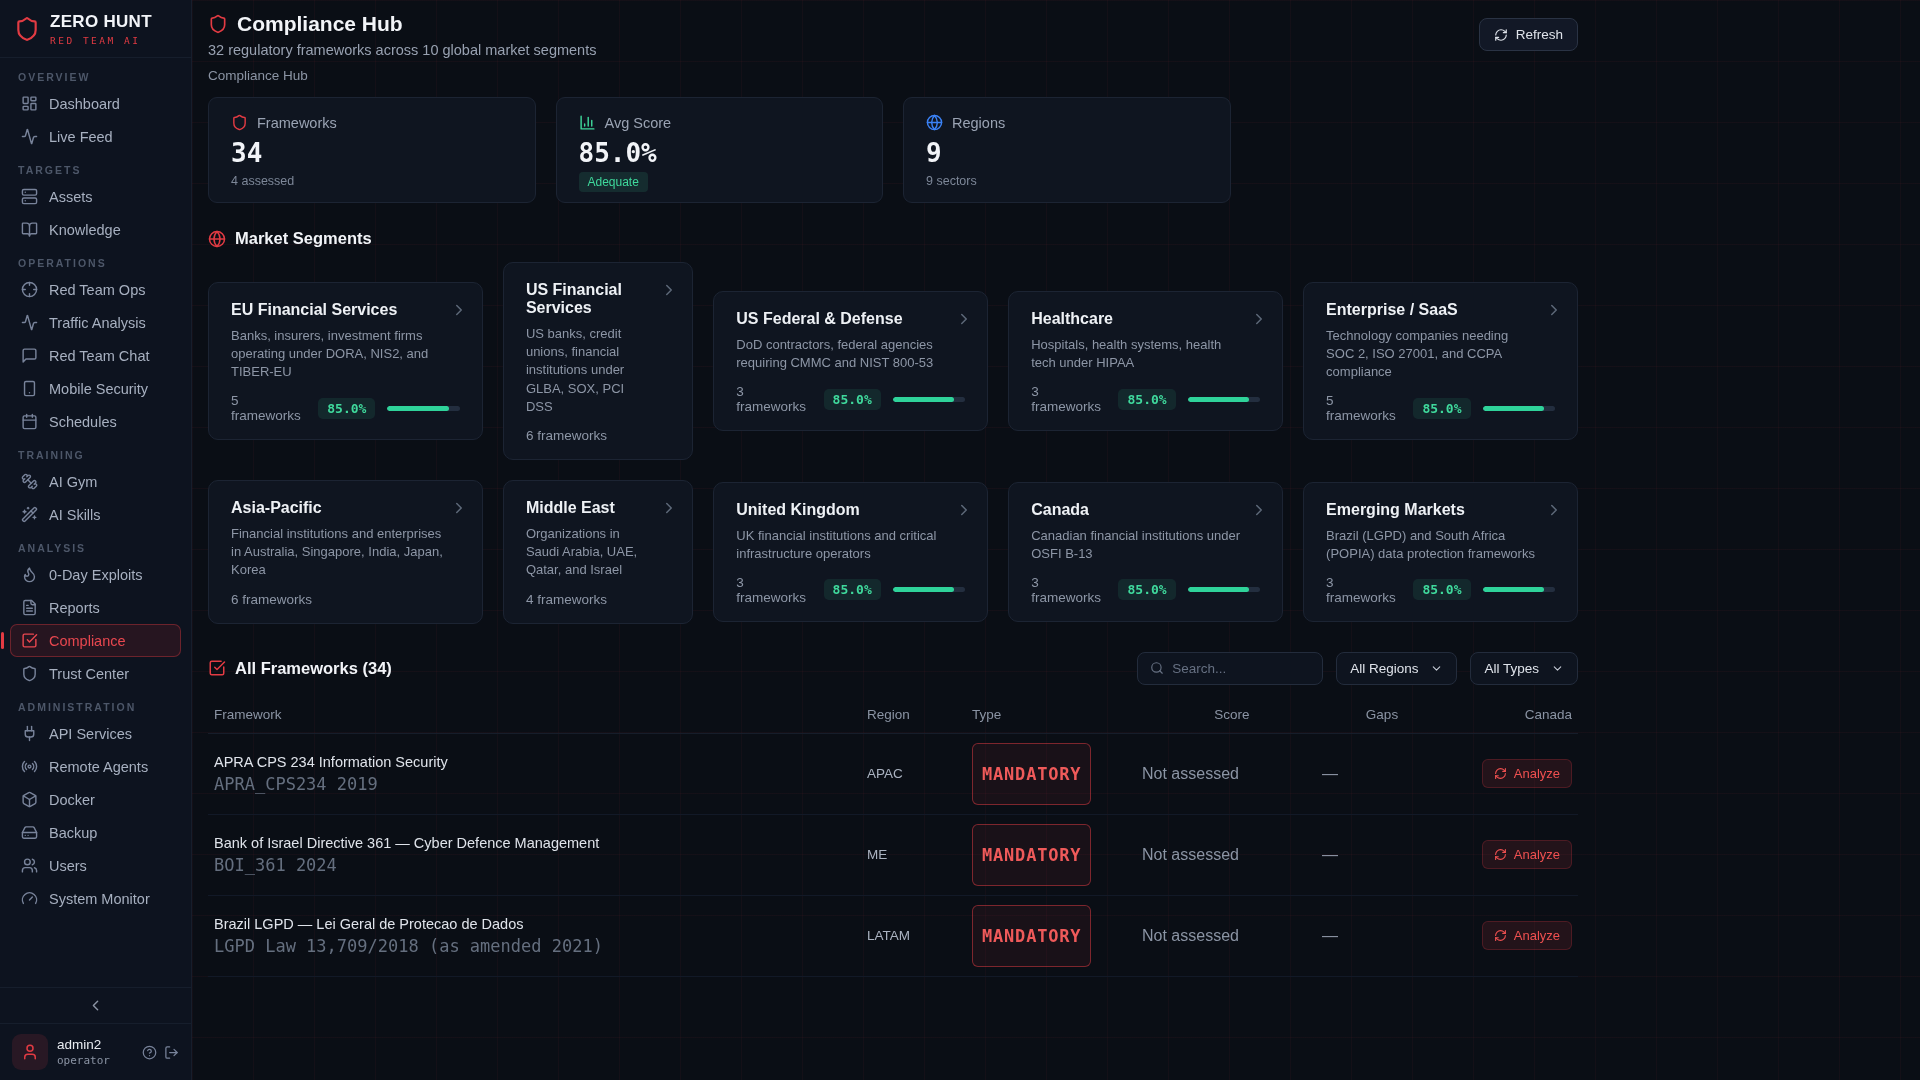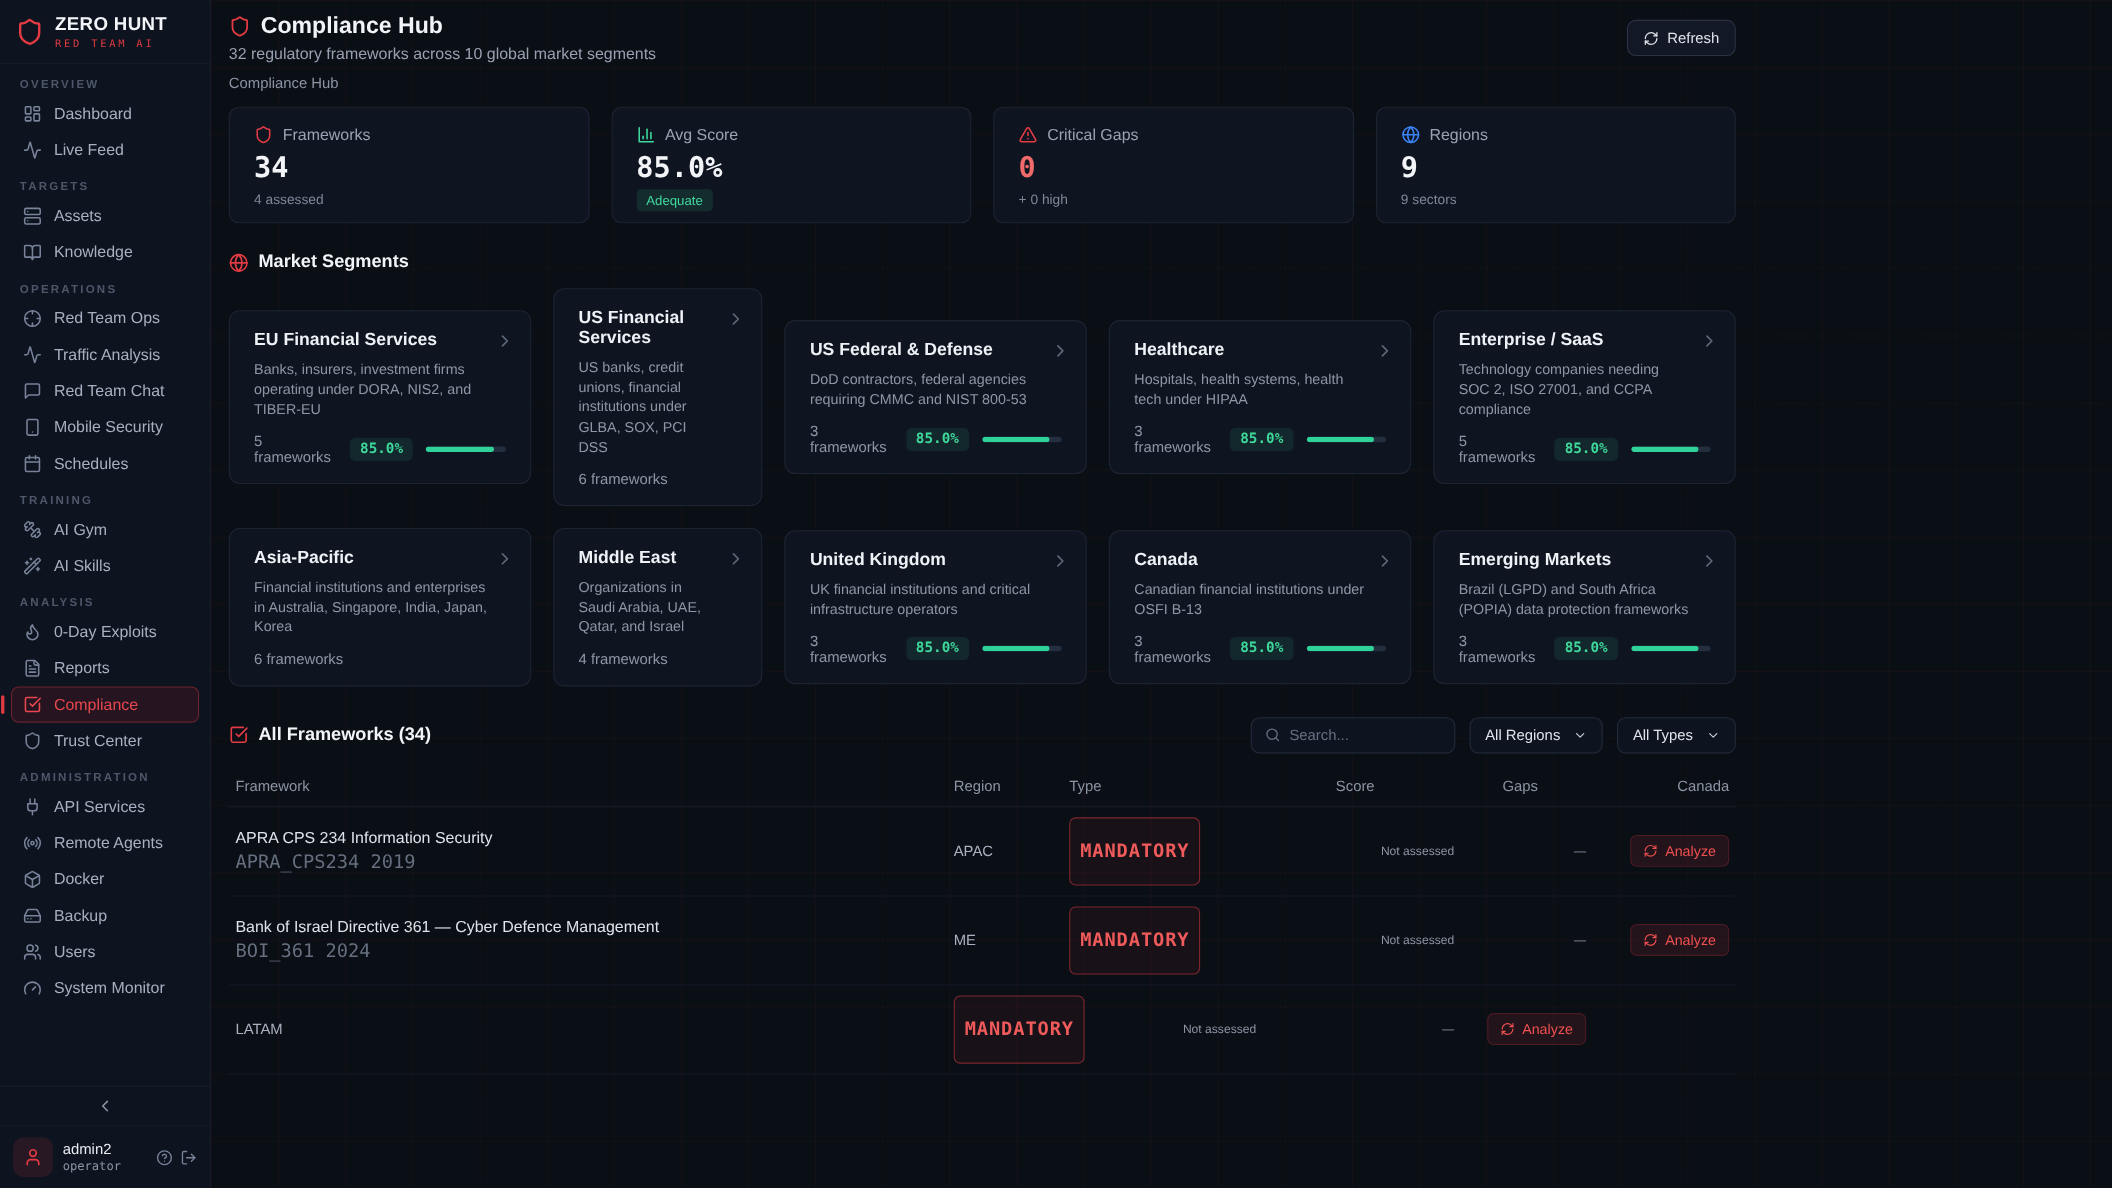--- a/index.html
+++ b/index.html
@@ -97,21 +97,21 @@
   .t-head, .t-row { display:grid; grid-template-columns:minmax(0,1fr) 105px 170px 180px 120px 130px;
     align-items:center; }
   .t-head { padding:12px 6px 11px; color:#8b94a4; font-size:13.5px; border-bottom:1px solid #161d2a; }
   .t-row { padding:9px 6px; border-bottom:1px solid #121927; min-height:55px; }
   .t-name { font-size:14.5px; color:#dfe3ea; }
   .t-meta { font-family:"DejaVu Sans Mono",monospace; font-size:17px; color:#656f7f; margin-top:4px; }
   .t-region { font-size:13.5px; color:#aab2c0; }
   .badge-mandatory { display:inline-block; font-size:17px; font-weight:bold; letter-spacing:.8px; color:#ef5a5a;
     background:rgba(226,59,67,.07); border:1px solid rgba(226,59,67,.5); padding:20px 9px; border-radius:6px;
     font-family:"DejaVu Sans Mono",monospace; }
-  .t-score, .t-gaps { text-align:right; color:#8b94a4; font-size:11px; }
+  .t-score, .t-gaps { text-align:left; color:#8b94a4; font-size:16px; }
   .t-actions { text-align:right; }
   .analyze-btn { display:inline-flex; align-items:center; gap:7px; font-size:13px; color:#ef5050;
     background:rgba(226,59,67,.12); border:1px solid rgba(226,59,67,.22); border-radius:6px;
     padding:6px 11px; cursor:pointer; }
   .analyze-btn .ni { width:13px; height:13px; }
   .ni { display:inline-flex; }
   .ni svg { width:100%; height:100%; }
 </style>
 </head>
 <body>
@@ -429,34 +429,20 @@
             <span class="ni" style="color: rgb(63, 217, 156);">
               <svg viewBox="0 0 24 24" fill="none" stroke="currentColor" stroke-width="2" stroke-linecap="round" stroke-linejoin="round">
                 <path d="M3 3v18h18"></path>
                 <path d="M18 17V9"></path>
                 <path d="M13 17V5"></path>
                 <path d="M8 17v-3"></path>
               </svg>
             </span>
             <span>Avg Score</span>
           </div><div class="stat-value" style="color: rgb(242, 244, 248);">85.0%</div><span class="badge-green">Adequate</span></div>
-        <div class="stat-card">
-          <div class="stat-top">
-            <span class="ni" style="color: rgb(226, 59, 67);">
-              <svg viewBox="0 0 24 24" fill="none" stroke="currentColor" stroke-width="2" stroke-linecap="round" stroke-linejoin="round">
-                <path d="m21.73 18-8-14a2 2 0 0 0-3.48 0l-8 14A2 2 0 0 0 4 21h16a2 2 0 0 0 1.73-3"></path>
-                <path d="M12 9v4"></path>
-                <path d="M12 17h.01"></path>
-              </svg>
-            </span>
-            <span>Critical Gaps</span>
-          </div>
-          <div class="stat-value" style="color: rgb(240, 106, 106);">0</div>
-          <div class="stat-sub">+ 0 high</div>
-        </div>
         <div class="stat-card">
           <div class="stat-top">
             <span class="ni" style="color: rgb(59, 130, 246);">
               <svg viewBox="0 0 24 24" fill="none" stroke="currentColor" stroke-width="2" stroke-linecap="round" stroke-linejoin="round">
                 <circle cx="12" cy="12" r="10"></circle>
                 <path d="M12 2a14.5 14.5 0 0 0 0 20 14.5 14.5 0 0 0 0-20"></path>
                 <path d="M2 12h20"></path>
               </svg>
             </span>
             <span>Regions</span>
@@ -711,20 +697,24 @@
                   <path d="M3 12a9 9 0 0 1 9-9 9.75 9.75 0 0 1 6.74 2.74L21 8"></path>
                   <path d="M21 3v5h-5"></path>
                   <path d="M21 12a9 9 0 0 1-9 9 9.75 9.75 0 0 1-6.74-2.74L3 16"></path>
                   <path d="M8 16H3v5"></path>
                 </svg>
               </span>
               <span>Analyze</span>
             </button></div>
         </div>
         <div class="t-row">
+          <div>
+            <div class="t-name">Brazil LGPD — Lei Geral de Protecao de Dados</div>
+            <div class="t-meta">LGPD Law 13,709/2018 (as amended 2021)</div>
+          </div>
           <div class="t-region">LATAM</div>
           <div><span class="badge-mandatory">MANDATORY</span></div>
           <div class="t-score">Not assessed</div>
           <div class="t-gaps">—</div>
           <div class="t-actions"><button class="analyze-btn">
               <span class="ni">
                 <svg viewBox="0 0 24 24" fill="none" stroke="currentColor" stroke-width="2" stroke-linecap="round" stroke-linejoin="round">
                   <path d="M3 12a9 9 0 0 1 9-9 9.75 9.75 0 0 1 6.74 2.74L21 8"></path>
                   <path d="M21 3v5h-5"></path>
                   <path d="M21 12a9 9 0 0 1-9 9 9.75 9.75 0 0 1-6.74-2.74L3 16"></path>

